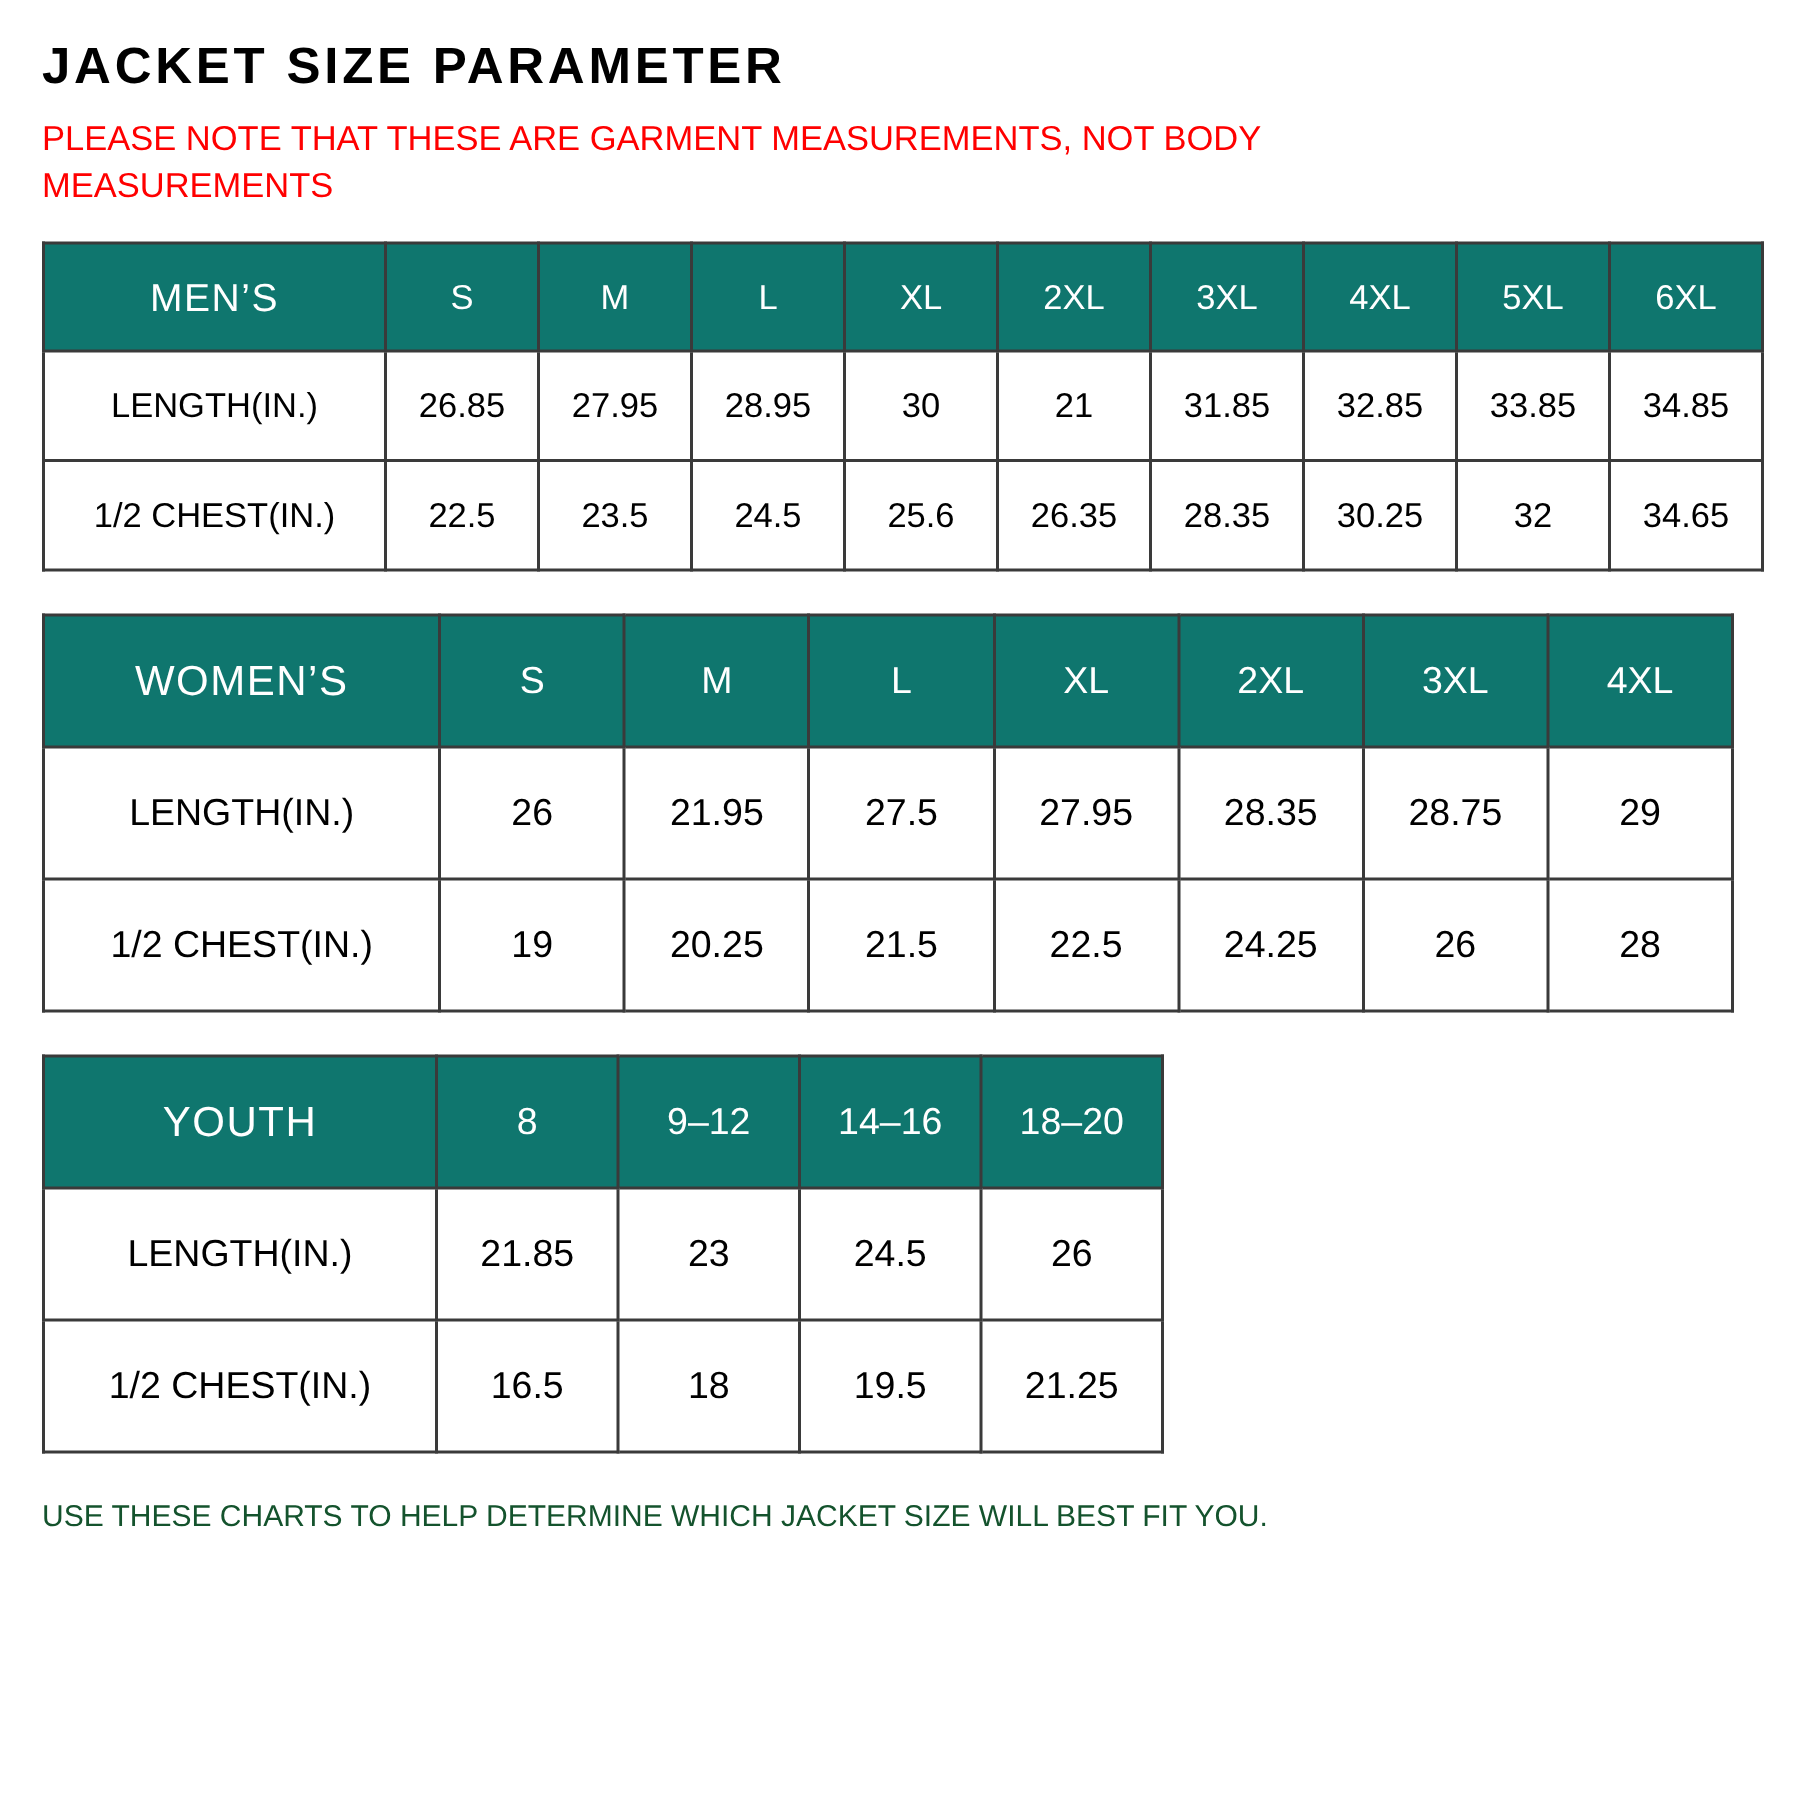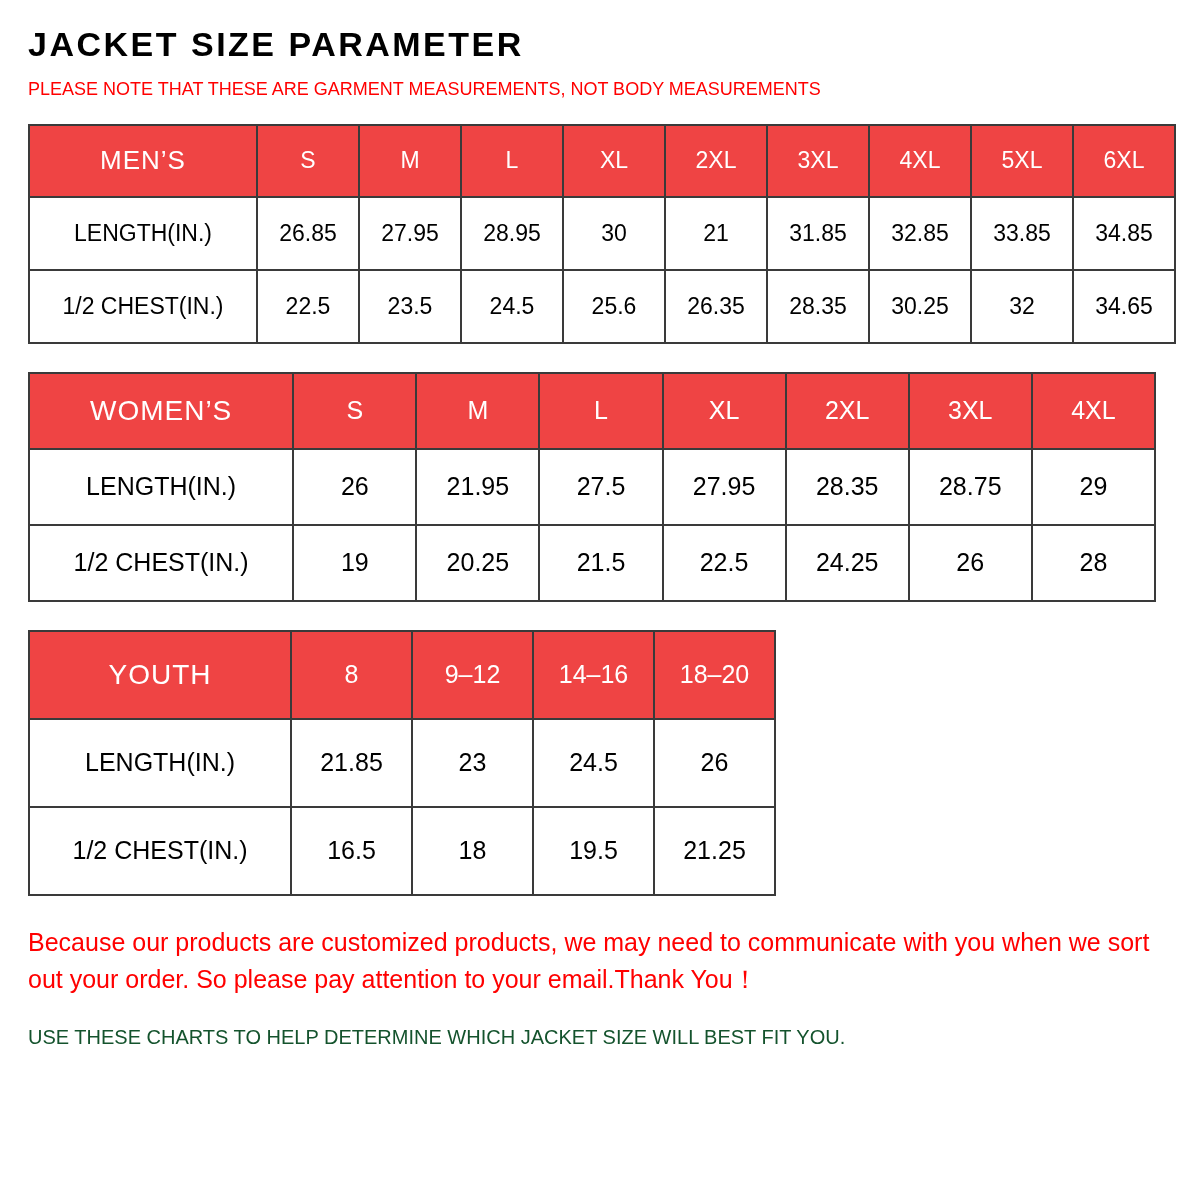--- a/index.html
+++ b/index.html
@@ -24,54 +24,54 @@
   .title {
     font-size: 34px;
     font-weight: bold;
     letter-spacing: 2.5px;
     margin: 0 0 14px 0;
     line-height: 1.1;
     color: #000;
   }
   .note {
     color: #ff0000;
-    font-size: 18px;
+    font-size: 23px;
     line-height: 1.35;
     margin: 0 0 22px 0;
     max-width: 930px;
   }
   table.sizetable {
     border-collapse: collapse;
     table-layout: fixed;
     margin-bottom: 28px;
   }
   table.sizetable td {
     border: 2px solid #3a3a3a;
     text-align: center;
     vertical-align: middle;
     font-size: 23px;
     color: #000;
     background: #ffffff;
     padding: 0;
   }
   table.sizetable tr.header td {
-    background: #ef4444;
+    background: #0f766e;
     color: #ffffff;
   }
   td.rowlabel {
     font-size: 23px;
   }
   
   #mens-table { width: 1144px; }
   #mens-table tr { height: 73px; }
   #mens-table tr.header { height: 72px; }
   #mens-table tr.header td.rowlabel { font-size: 26px; letter-spacing: 1px; }
   
   #womens-table { width: 1128px; }
-  #womens-table tr { height: 76px; }
+  #womens-table tr { height: 88px; }
   #womens-table tr.header td.rowlabel { font-size: 28px; letter-spacing: 1px; }
   #womens-table td { font-size: 25px; }
   
   #youth-table { width: 748px; }
   #youth-table tr { height: 88px; }
   #youth-table tr.header td.rowlabel { font-size: 28px; letter-spacing: 1px; }
   #youth-table td { font-size: 25px; }
 
   .footer-red {
     color: #ff0000;
@@ -221,16 +221,15 @@
       <tr>
         <td class="rowlabel">1/2 CHEST(IN.)</td>
         <td>16.5</td>
         <td>18</td>
         <td>19.5</td>
         <td>21.25</td>
       </tr>
     </tbody>
   </table>
 
-  <p class="footer-red">Because our products are customized products, we may need to communicate with you when we sort out your order. So please pay attention to your email.Thank You！</p>
   <p class="footer-red2">USE THESE CHARTS TO HELP DETERMINE WHICH JACKET SIZE WILL BEST FIT YOU.</p>
 
 </div>
 
 </body></html>

